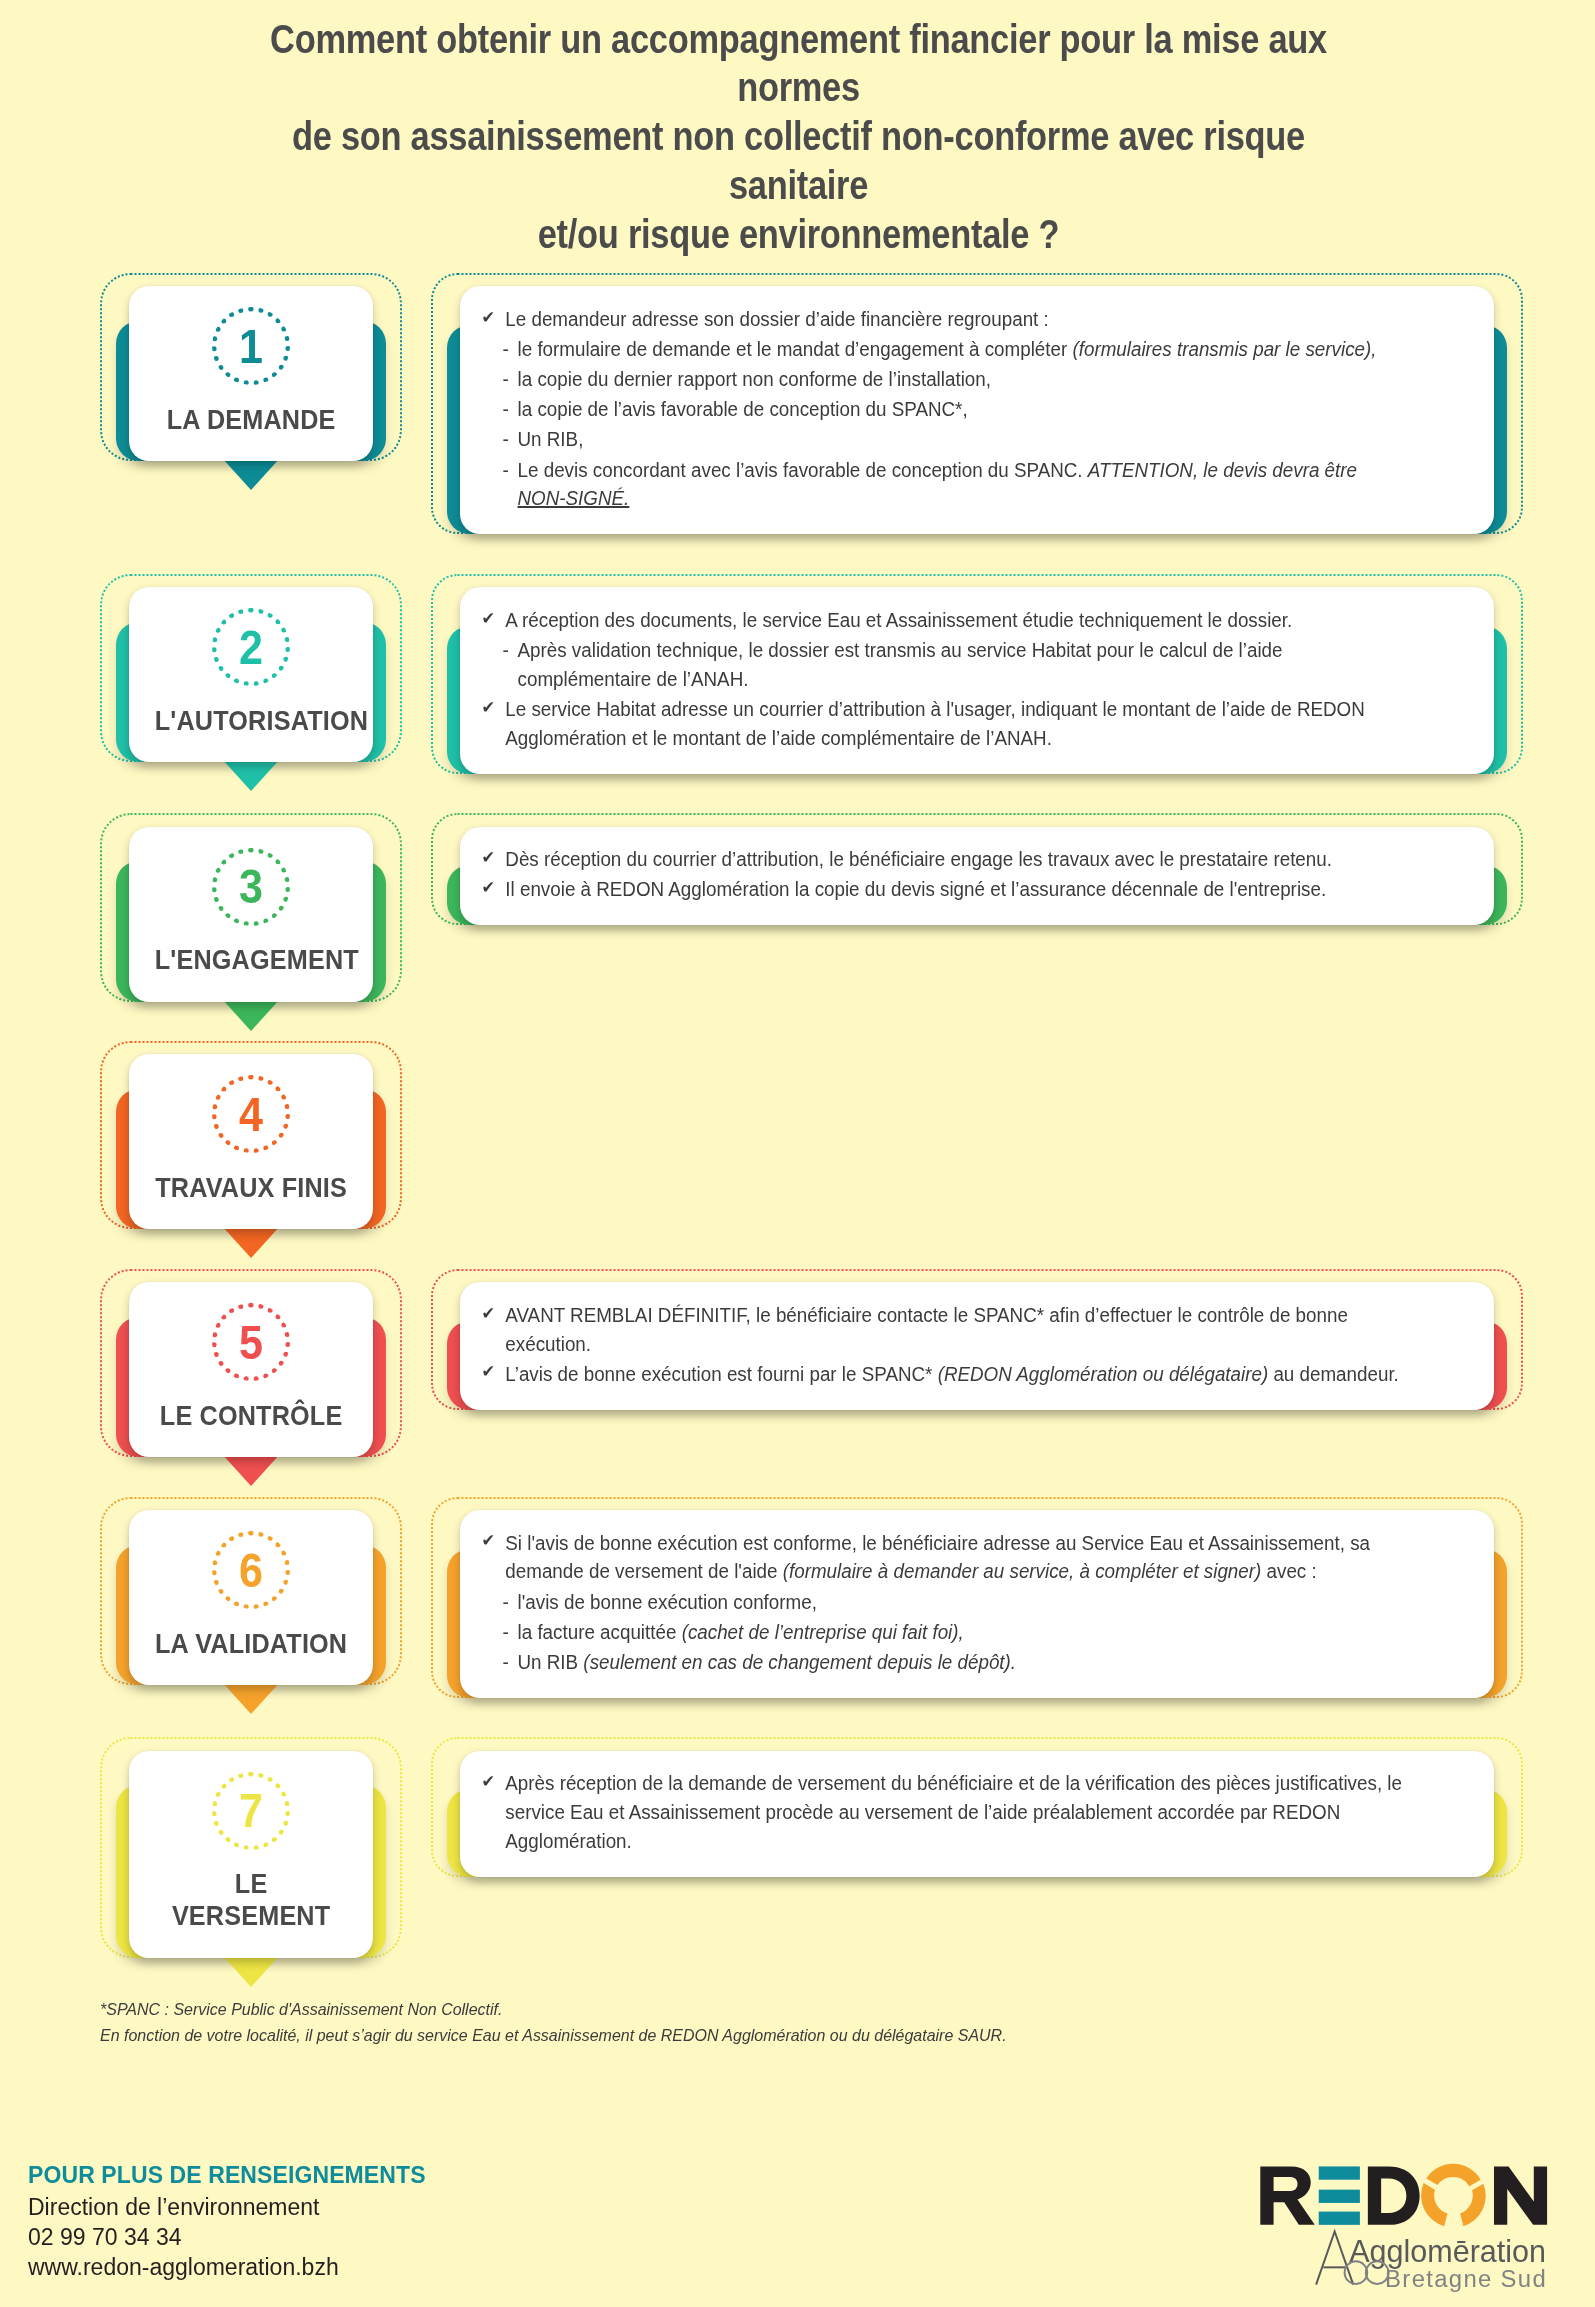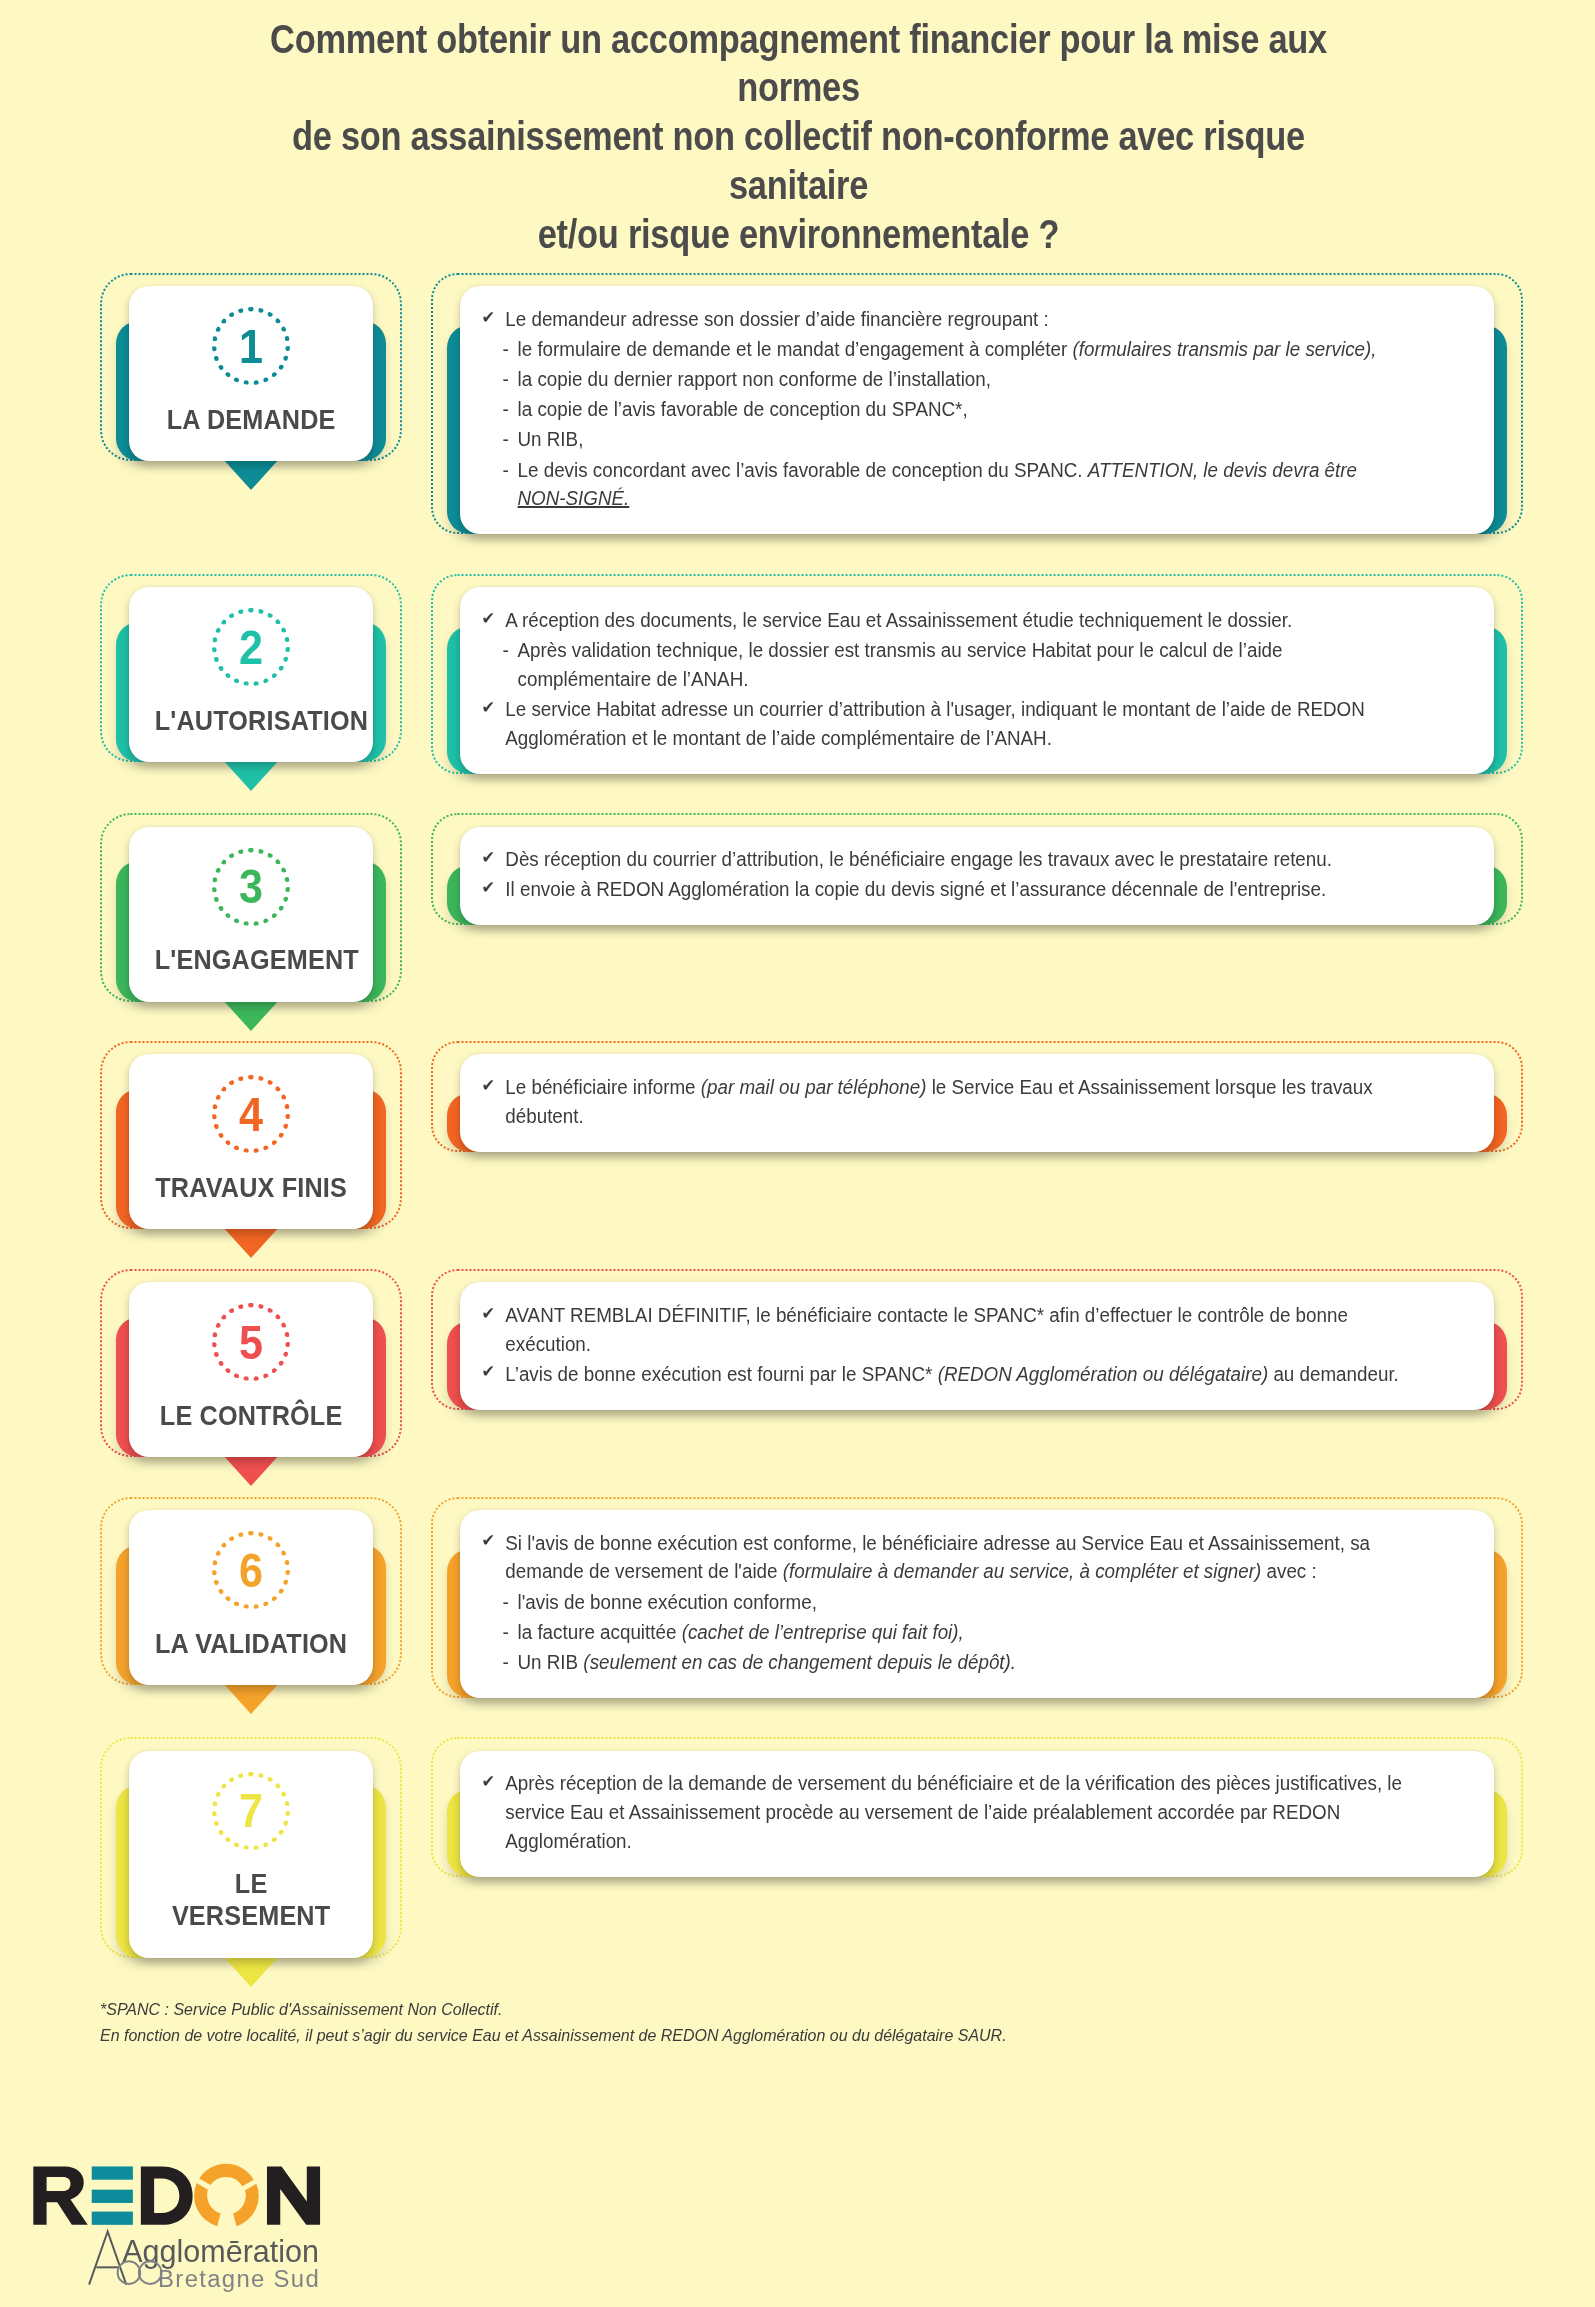--- a/index.html
+++ b/index.html
@@ -335,31 +335,20 @@
             <div class="color-slab"></div>
             <div class="white-card">
               <div class="num-circle">
                 <div class="ring"></div>
                 <div class="num">4</div>
               </div>
               <div class="step-label">TRAVAUX FINIS</div>
             </div>
           </div>
         </div>
-        <div class="right-wrap">
-          <div class="right-dotwrap" style="--c:#F26522">
-            <div class="r-dotted-ring"></div>
-            <div class="r-color-slab"></div>
-            <div class="r-white-card">
-              <ul class="blist">
-                <li class="check"><span>Le bénéficiaire informe <i>(par mail ou par téléphone)</i> le Service Eau et Assainissement lorsque les travaux débutent.</span></li>
-              </ul>
-            </div>
-          </div>
-        </div>
       </div>
       <div class="row">
         <div class="left-wrap">
           <div class="dotwrap" style="--c:#EF4F4F">
             <div class="dotted-ring"></div>
             <div class="color-slab"></div>
             <div class="white-card">
               <div class="num-circle">
                 <div class="ring"></div>
                 <div class="num">5</div>
@@ -437,20 +426,26 @@
         </div>
       </div>
     </div>
 
   <div class="notes">
     <div>*SPANC : Service Public d'Assainissement Non Collectif.</div>
     <div>En fonction de votre localité, il peut s’agir du service Eau et Assainissement de REDON Agglomération ou du délégataire  SAUR.</div>
   </div>
 
   <div class="footer">
+    <div class="contact">
+      <div class="hdr">POUR PLUS DE RENSEIGNEMENTS</div>
+      <div class="ln">Direction de l’environnement</div>
+      <div class="ln">02 99 70 34 34</div>
+      <div class="ln">www.redon-agglomeration.bzh</div>
+    </div>
 
     <div class="logo">
       <svg width="312" height="133" viewBox="0 0 470 200" xmlns="http://www.w3.org/2000/svg">
 
         <g fill="#231F20">
           <path d="M8,8 L8,96 L28,96 L28,62 L44,62 L66,96 L90,96 L64,58 C76,54 84,44 84,32 C84,18 73,8 55,8 Z M28,24 L52,24 C60,24 64,28 64,34 C64,41 60,45 52,45 L28,45 Z"></path>
         </g>
 
         <g fill="#0E8C9C">
           <rect x="96" y="8" width="62" height="20"></rect>

